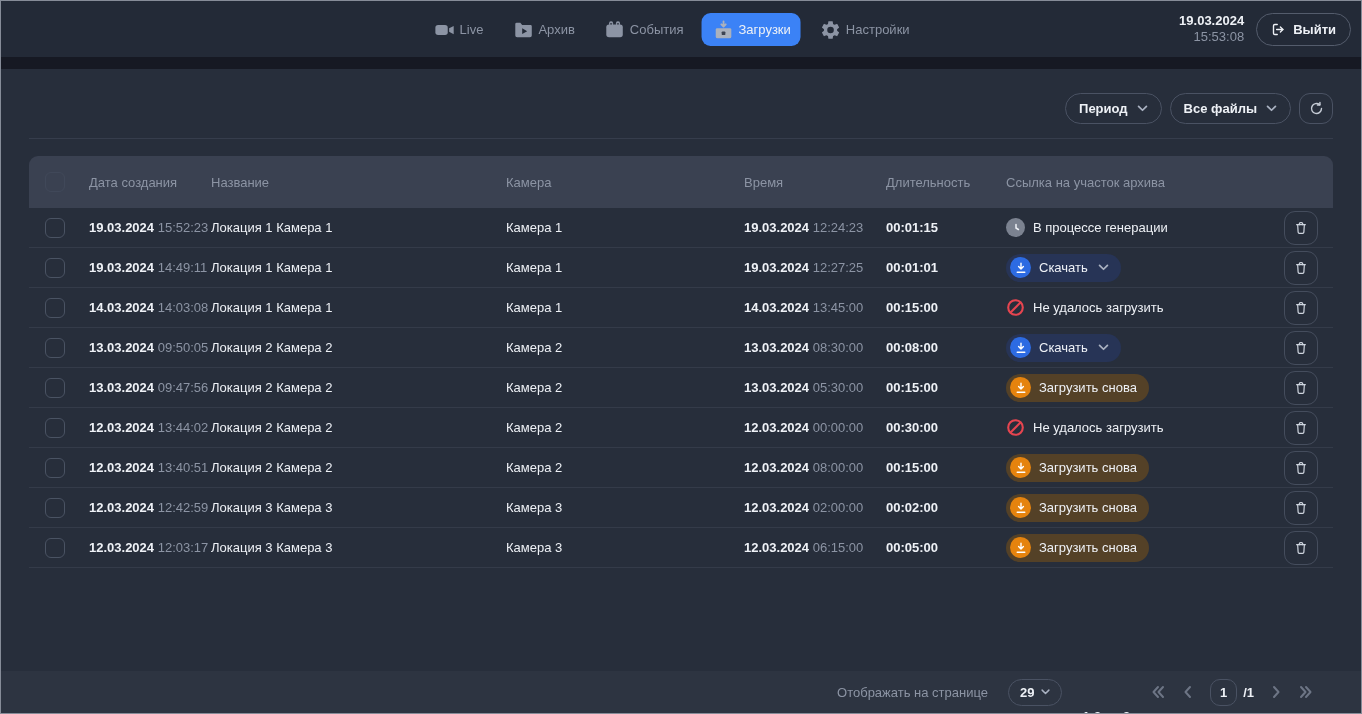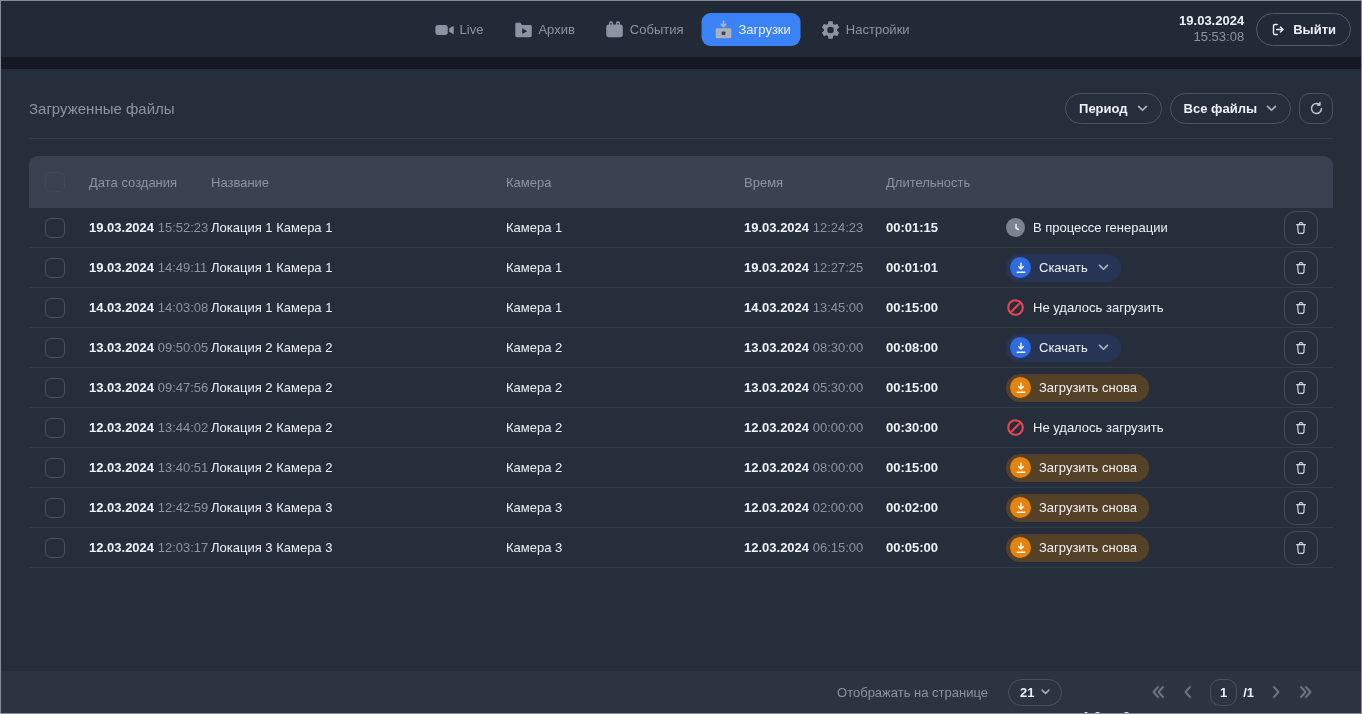--- a/index.html
+++ b/index.html
@@ -282,23 +282,20 @@
         <span>Выйти</span>
       </button>
     </div>
   </div>
   <div class="gap-band"></div>
 
   <div class="content">
 
     <div class="tabs-row">
       <div class="tabs">
-        <div class="tab">
-          <span>Загруженные файлы</span>
-        </div>
       </div>
 
       <div class="filters">
         <button class="pill-btn">
           <span>Период</span>
           <svg class="chev" viewBox="0 0 12 8">
               <polyline points="1.5 1.5 6 6 10.5 1.5"></polyline>
             </svg>
         </button>
         <button class="pill-btn">
@@ -319,20 +316,21 @@
     <div class="table">
       <div class="t-head">
         <div class="cell c-check">
             <div class="checkbox"></div>
           </div>
         <div class="cell">Дата создания</div>
         <div class="cell">Название</div>
         <div class="cell">Камера</div>
         <div class="cell">Время</div>
         <div class="cell">Длительность</div>
+        <div class="cell">Ссылка на участок архива</div>
         <div class="cell"></div>
       </div>
       <div id="table-body">
     <div class="t-row">
       <div class="cell c-check">
               <div class="checkbox"></div>
             </div>
       <div class="cell c-date">
         <span class="w">19.03.2024</span>
         <span class="g">15:52:23</span>
@@ -679,21 +677,21 @@
         </button>
       </div>
     </div>
   </div>
     </div>
   </div>
 
   <div class="bottombar">
     <span class="bb-label">Отображать на странице</span>
     <button class="perpage">
-      <span>21</span>
+      <span>29</span>
       <svg class="chev" viewBox="0 0 12 8">
           <polyline points="1.5 1.5 6 6 10.5 1.5"></polyline>
         </svg>
     </button>
     <span class="bb-range">1-9 из 9</span>
     <div class="pager">
       <button class="pg-btn">
         <svg viewBox="0 0 16 16">
             <polyline points="8 3 3.5 8 8 13"></polyline>
             <polyline points="13 3 8.5 8 13 13"></polyline>

